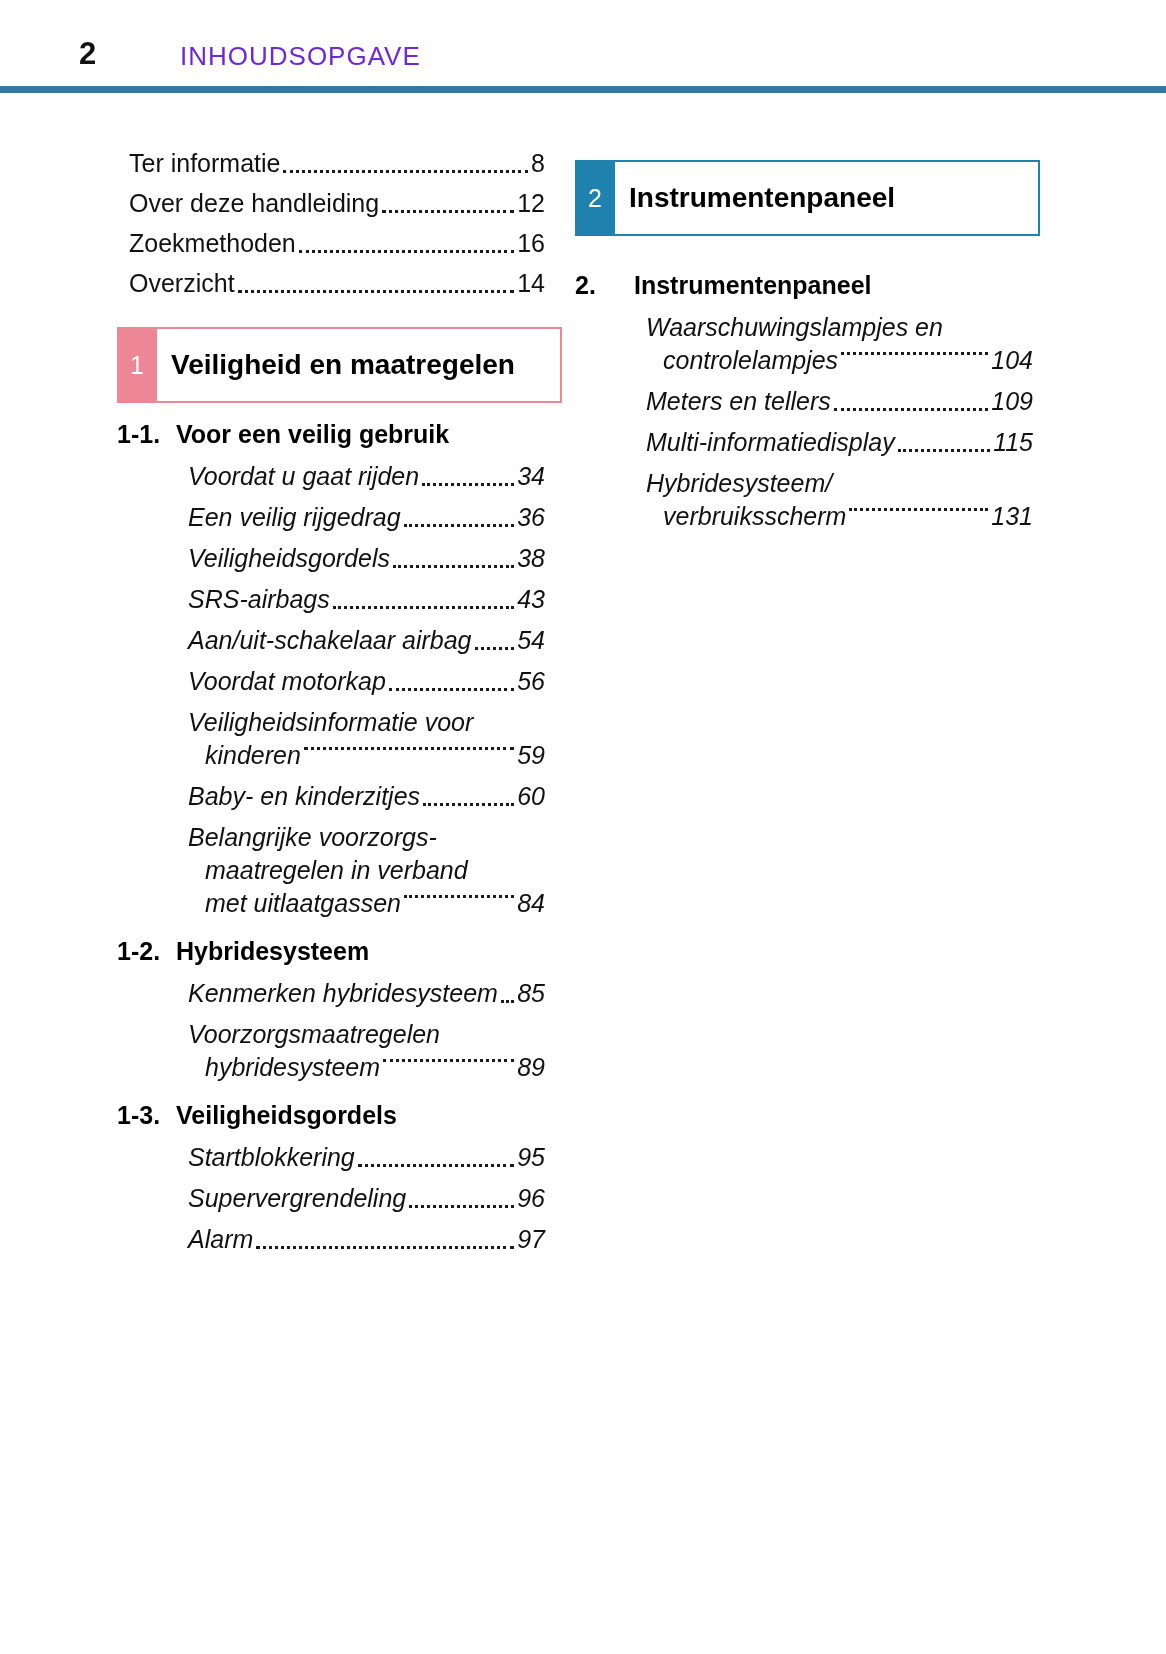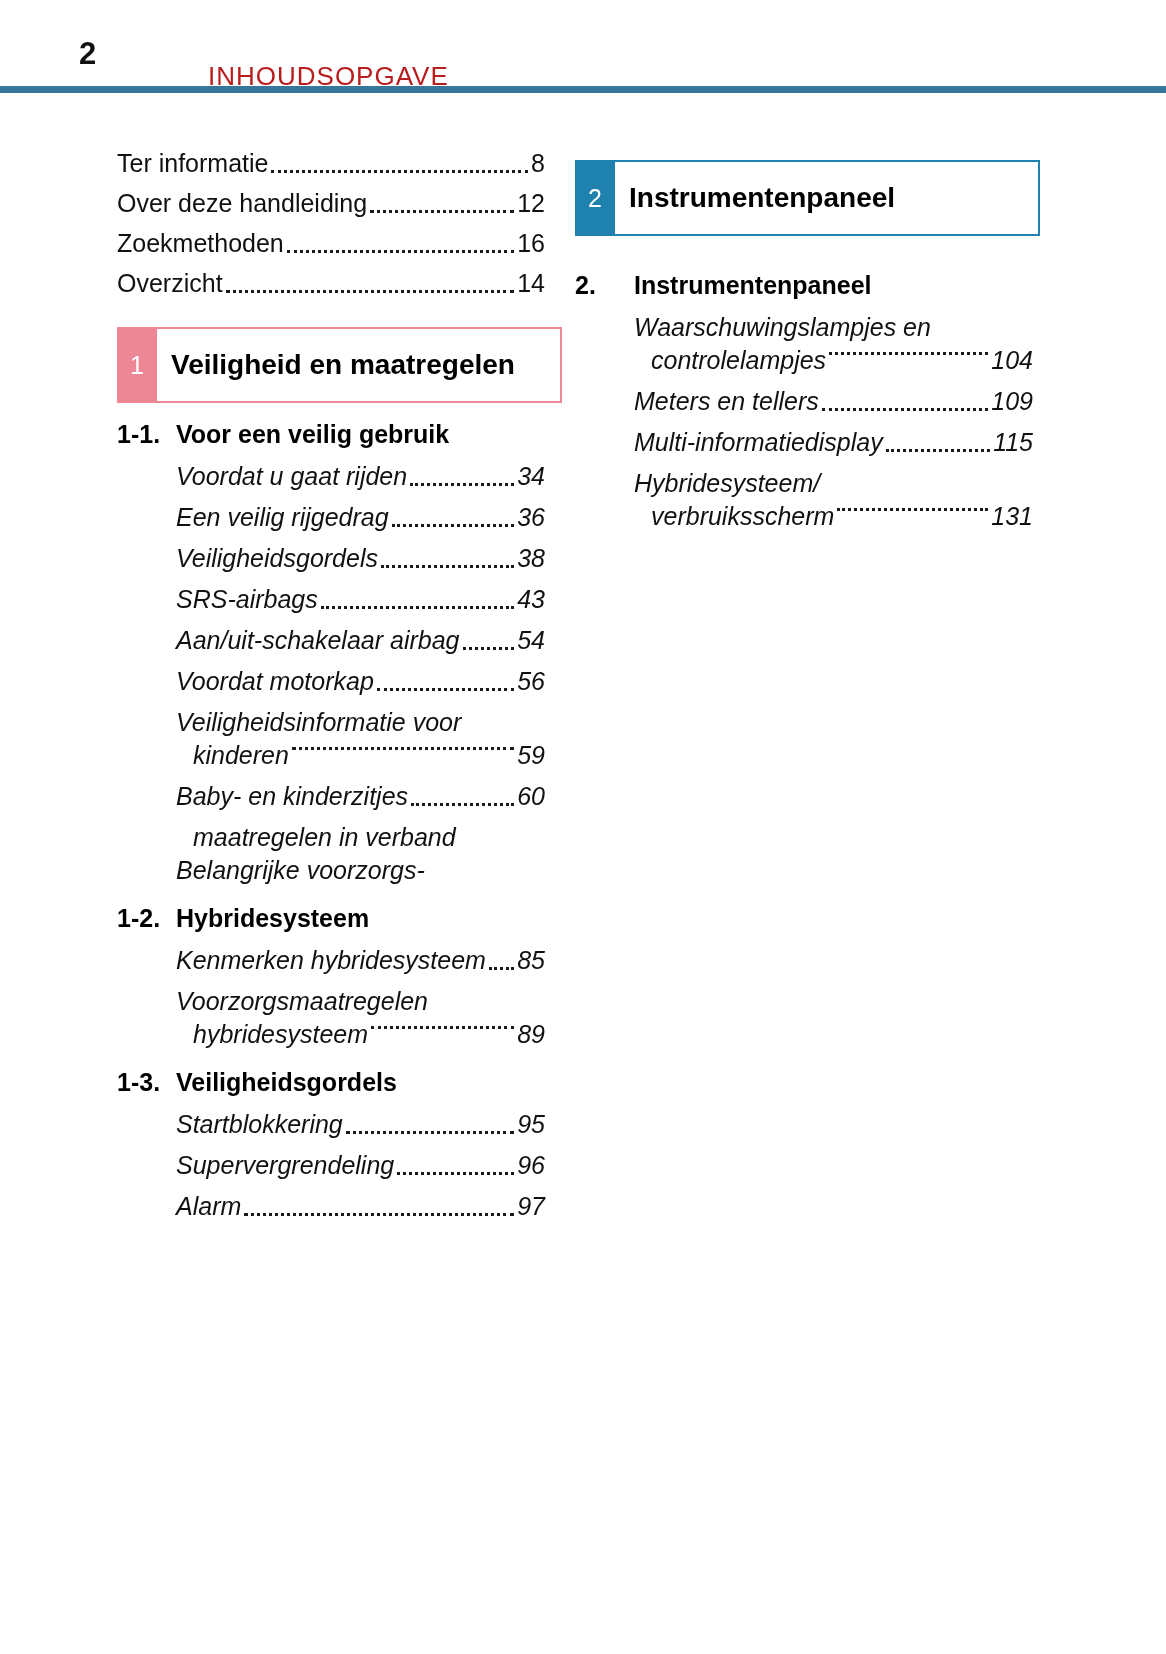--- a/index.html
+++ b/index.html
@@ -10,22 +10,22 @@
     font-family:"Liberation Sans", sans-serif;
     color:#111;
     overflow:hidden;
   }
   
   .pagenum{
     position:absolute;left:79px;top:36px;
     font-size:31px;font-weight:bold;color:#111;
   }
   .pagetitle{
-    position:absolute;left:208px;top:41px;
-    font-size:26px;color:#b91c1c;letter-spacing:1px;margin-top:20px;
+    position:absolute;left:180px;top:41px;
+    font-size:26px;color:#6d28d9;letter-spacing:1px;
   }
   .rule{
     position:absolute;left:0;top:86px;width:1166px;height:7px;
     background:var(--rule-color,#36789b);
   }
   
   .col{position:absolute;}
   .col-left{left:117px;top:147px;width:428px;}
   .col-right{left:575px;top:160px;width:458px;}
   
@@ -54,21 +54,21 @@
   .intro-list{width:428px;}
   .intro-list .toc-item{font-size:25px;margin-bottom:7px;}
   
   .section{margin-top:14px;}
   .section-header{
     display:flex;font-size:25px;font-weight:bold;color:#000;
     margin-bottom:9px;line-height:34px;
   }
   .section-number{width:59px;flex:0 0 59px;}
   .section-items{margin-left:59px;font-style:italic;}
-  .toc-item{font-size:25px;margin-bottom:8px;color:#111;}
+  .toc-item{font-size:25px;margin-bottom:8px;color:#111;margin-left:12px;}
   .toc-line{line-height:33px;}
   .toc-line.indent{padding-left:17px;align-items:center;}
   .leader-row{display:flex;align-items:flex-end;}
   .leader-row .lbl{white-space:nowrap;}
   .leader-row .dots{
     flex:1 1 auto;
     margin:0 3px;
     border-bottom:3px dotted #1a1a1a;
     transform:translateY(-7px);
     min-width:10px;
@@ -179,22 +179,27 @@
               </div>
             </div>
             <div class="toc-item">
               <div class="toc-line leader-row">
                 <span class="lbl">Baby- en kinderzitjes</span>
                 <span class="dots"></span>
                 <span class="pg">60</span>
               </div>
             </div>
             <div class="toc-item">
+              <div class="toc-line">Belangrijke voorzorgs-</div>
               <div class="toc-line indent">maatregelen in verband</div>
-              <div class="toc-line">Belangrijke voorzorgs-</div>
+              <div class="toc-line indent leader-row">
+                <span class="lbl">met uitlaatgassen</span>
+                <span class="dots"></span>
+                <span class="pg">84</span>
+              </div>
             </div>
           </div>
         </div>
         <div class="section">
           <div class="section-header">
             <span class="section-number">1-2.</span>
             <span class="section-title">Hybridesysteem</span>
           </div>
           <div class="section-items">
             <div class="toc-item">

